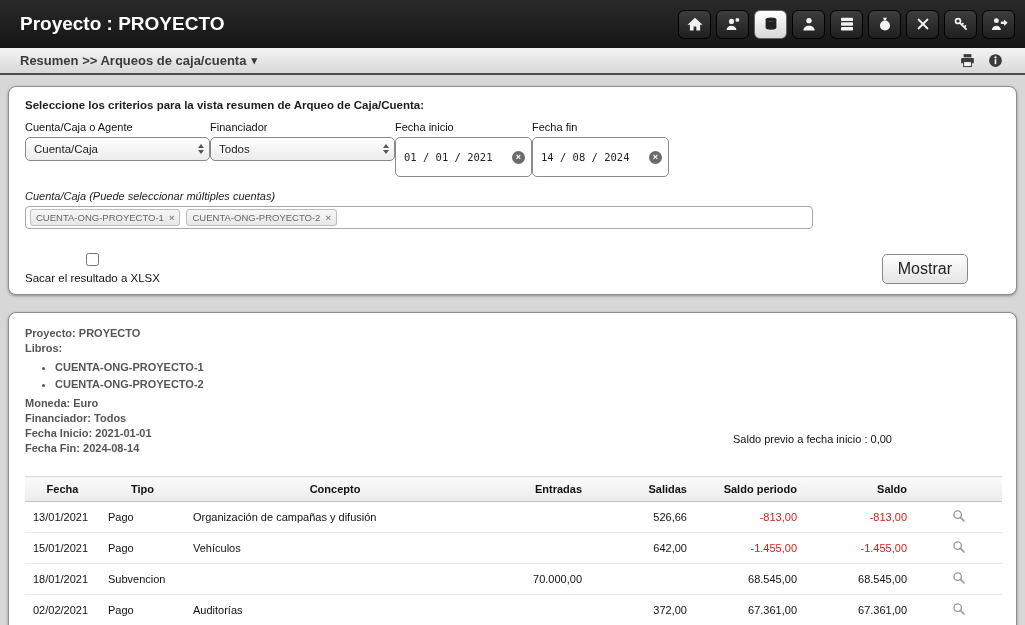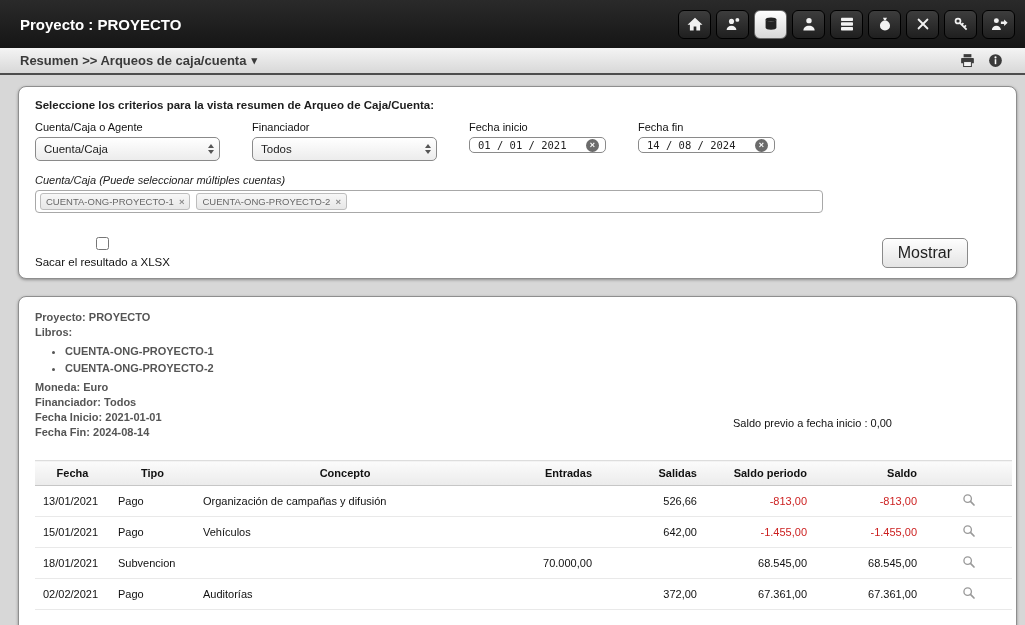--- a/index.html
+++ b/index.html
@@ -2,50 +2,50 @@
 <html><head>
 <meta charset="utf-8">
 <style>
   * { margin:0; padding:0; box-sizing:border-box; }
   html,body { width:1025px; height:625px; overflow:hidden; }
   body { font-family:"Liberation Sans", sans-serif; background:#d7d7d7; }
   .page { width:1025px; height:625px; overflow:hidden; display:flex; flex-direction:column; }
 
   
   .topbar { height:48px; background:linear-gradient(#2a2a2a,#151515); display:flex; align-items:center; padding:0 10px 0 20px; flex:0 0 auto; }
-  .topbar-title { color:#ffffff; font-size:15px; font-weight:bold; }
+  .topbar-title { color:#ffffff; font-size:19px; font-weight:bold; }
   .topbar-icons { margin-left:auto; display:flex; gap:5px; }
   .navbtn { width:33px; height:29px; border-radius:6px; background:linear-gradient(#3d3d3d,#1f1f1f); border:1px solid #000; display:flex; align-items:center; justify-content:center; color:#f2f2f2; cursor:pointer; }
   .navbtn.active { background:linear-gradient(#ffffff,#d8d8d8); color:#222; border-color:#666; }
   .navbtn svg { width:18px; height:18px; display:block; }
 
   
   .crumbbar { height:27px; background:linear-gradient(#f4f4f4,#d8d8d8); border-bottom:2px solid #4d4d4d; display:flex; align-items:center; padding:0 20px 0 20px; flex:0 0 auto; }
   .crumb { font-size:13px; font-weight:bold; color:#3a3a3a; cursor:pointer; display:flex; align-items:center; }
   .caret { margin-left:5px; font-size:11px; color:#3a3a3a; }
   .caret::after { content:"▾"; }
   .crumb-icons { margin-left:auto; display:flex; align-items:center; gap:8px; }
   .crumb-icons .ibtn { width:20px; height:20px; display:flex; align-items:center; justify-content:center; cursor:pointer; color:#3c3c3c; }
   .crumb-icons svg { width:17px; height:17px; display:block; }
 
   
-  .content { flex:1 1 auto; padding:11px 8px 0 18px; overflow:hidden; }
+  .content { flex:1 1 auto; padding:11px 8px 0 8px; overflow:hidden; }
   .panel { background:#fff; border:1px solid #8e8e8e; border-radius:8px; box-shadow:0 1px 3px rgba(0,0,0,.35); }
   .filters-panel { padding:12px 16px 10px 16px; margin-bottom:17px; }
   .results-panel { padding:8px 16px 20px 16px; min-height:420px; }
 
   
   .criteria-heading { font-size:11.5px; font-weight:bold; color:#1d1d1d; margin-bottom:10px; }
-  .filter-row { display:flex; gap:32px; }
+  .filter-row { display:flex; gap:0; }
   .field label { display:block; font-size:11px; color:#111; margin-bottom:4px; }
   .selectbox { width:185px; height:24px; border:1px solid #8a8a8a; border-radius:5px; background:linear-gradient(#fff,#ececec); display:flex; align-items:center; padding:0 5px 0 8px; font-size:11.5px; color:#222; cursor:pointer; }
   .stepper { margin-left:auto; display:flex; flex-direction:column; align-items:center; justify-content:center; }
   .stepper::before { content:""; border-left:3.5px solid transparent; border-right:3.5px solid transparent; border-bottom:4.5px solid #555; margin-bottom:2px; }
   .stepper::after  { content:""; border-left:3.5px solid transparent; border-right:3.5px solid transparent; border-top:4.5px solid #555; }
-  .datebox { width:137px; height:16px; border:1px solid #8a8a8a; border-radius:5px; background:#fff; display:flex; align-items:center; padding:0 6px 0 8px; font-family:"DejaVu Sans Mono", monospace; font-size:10.5px; color:#222; cursor:text; }
+  .datebox { width:137px; height:40px; border:1px solid #8a8a8a; border-radius:5px; background:#fff; display:flex; align-items:center; padding:0 6px 0 8px; font-family:"DejaVu Sans Mono", monospace; font-size:10.5px; color:#222; cursor:text; }
   .clearbtn { margin-left:auto; width:13px; height:13px; border-radius:50%; background:#6b6b6b; color:#fff; font-size:9px; line-height:13px; text-align:center; font-weight:bold; cursor:pointer; font-family:"Liberation Sans",sans-serif; }
   .clearbtn::before { content:"×"; }
   .ms-label { font-style:italic; font-size:11px; color:#222; margin:13px 0 4px 0; }
   .tagbox { width:788px; min-height:23px; border:1px solid #a8a8a8; border-radius:4px; background:#fff; display:flex; align-items:center; padding:2px 4px; gap:6px; cursor:text; }
   .tag { background:linear-gradient(#f7f7f7,#e7e7e7); border:1px solid #bdbdbd; border-radius:3px; font-size:9.5px; color:#666; padding:2px 5px; display:flex; align-items:center; white-space:nowrap; }
   .tag-close { margin-left:5px; color:#8a8a8a; font-weight:bold; cursor:pointer; }
   .tag-close::before { content:"×"; }
   .filter-footer { margin-top:24px; display:flex; align-items:center; justify-content:space-between; padding-right:32px; }
   .xlsx { display:flex; align-items:center; gap:6px; font-size:11.5px; color:#111;flex-direction:column; }
   .xlsx input { width:13px; height:13px; }

